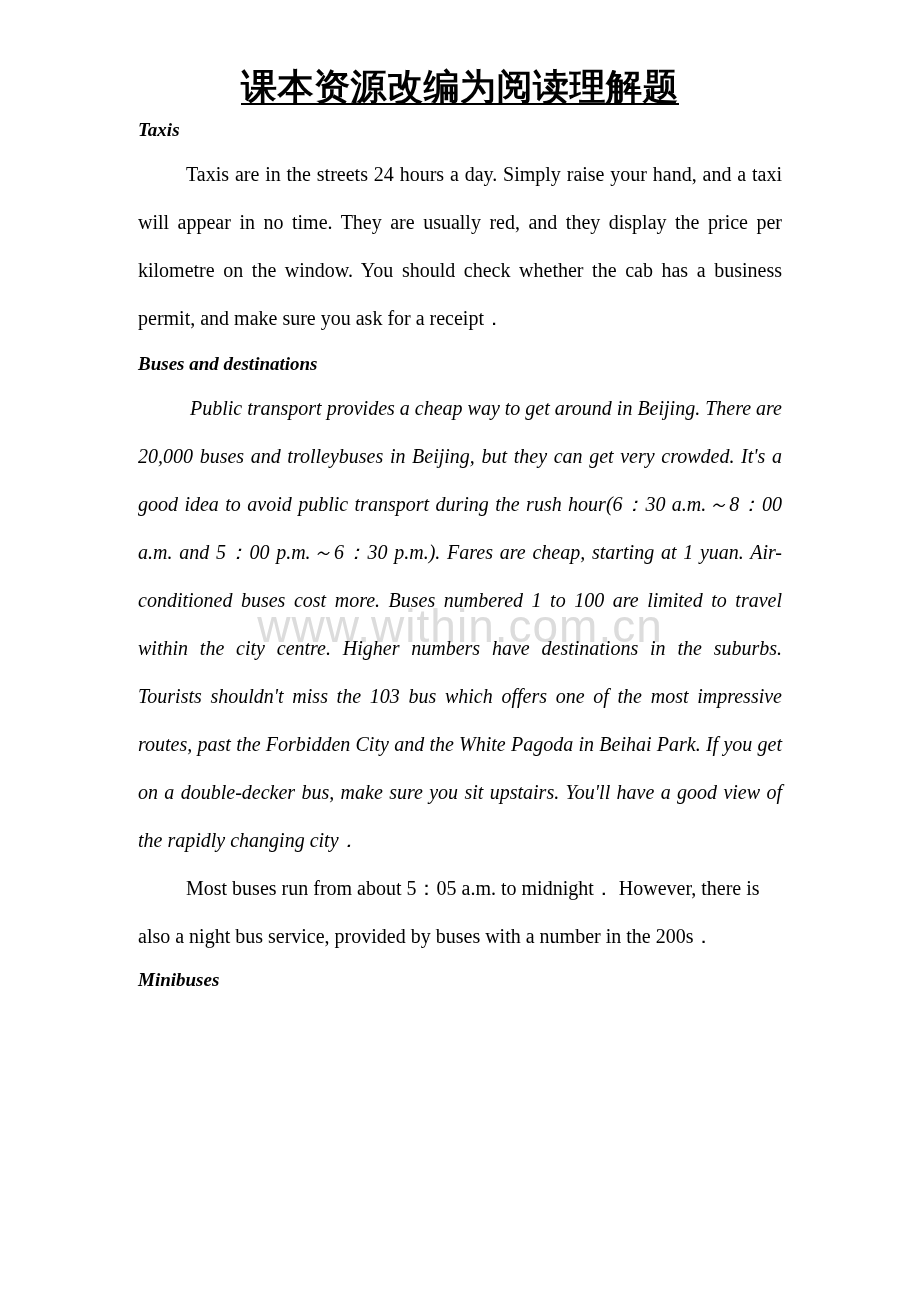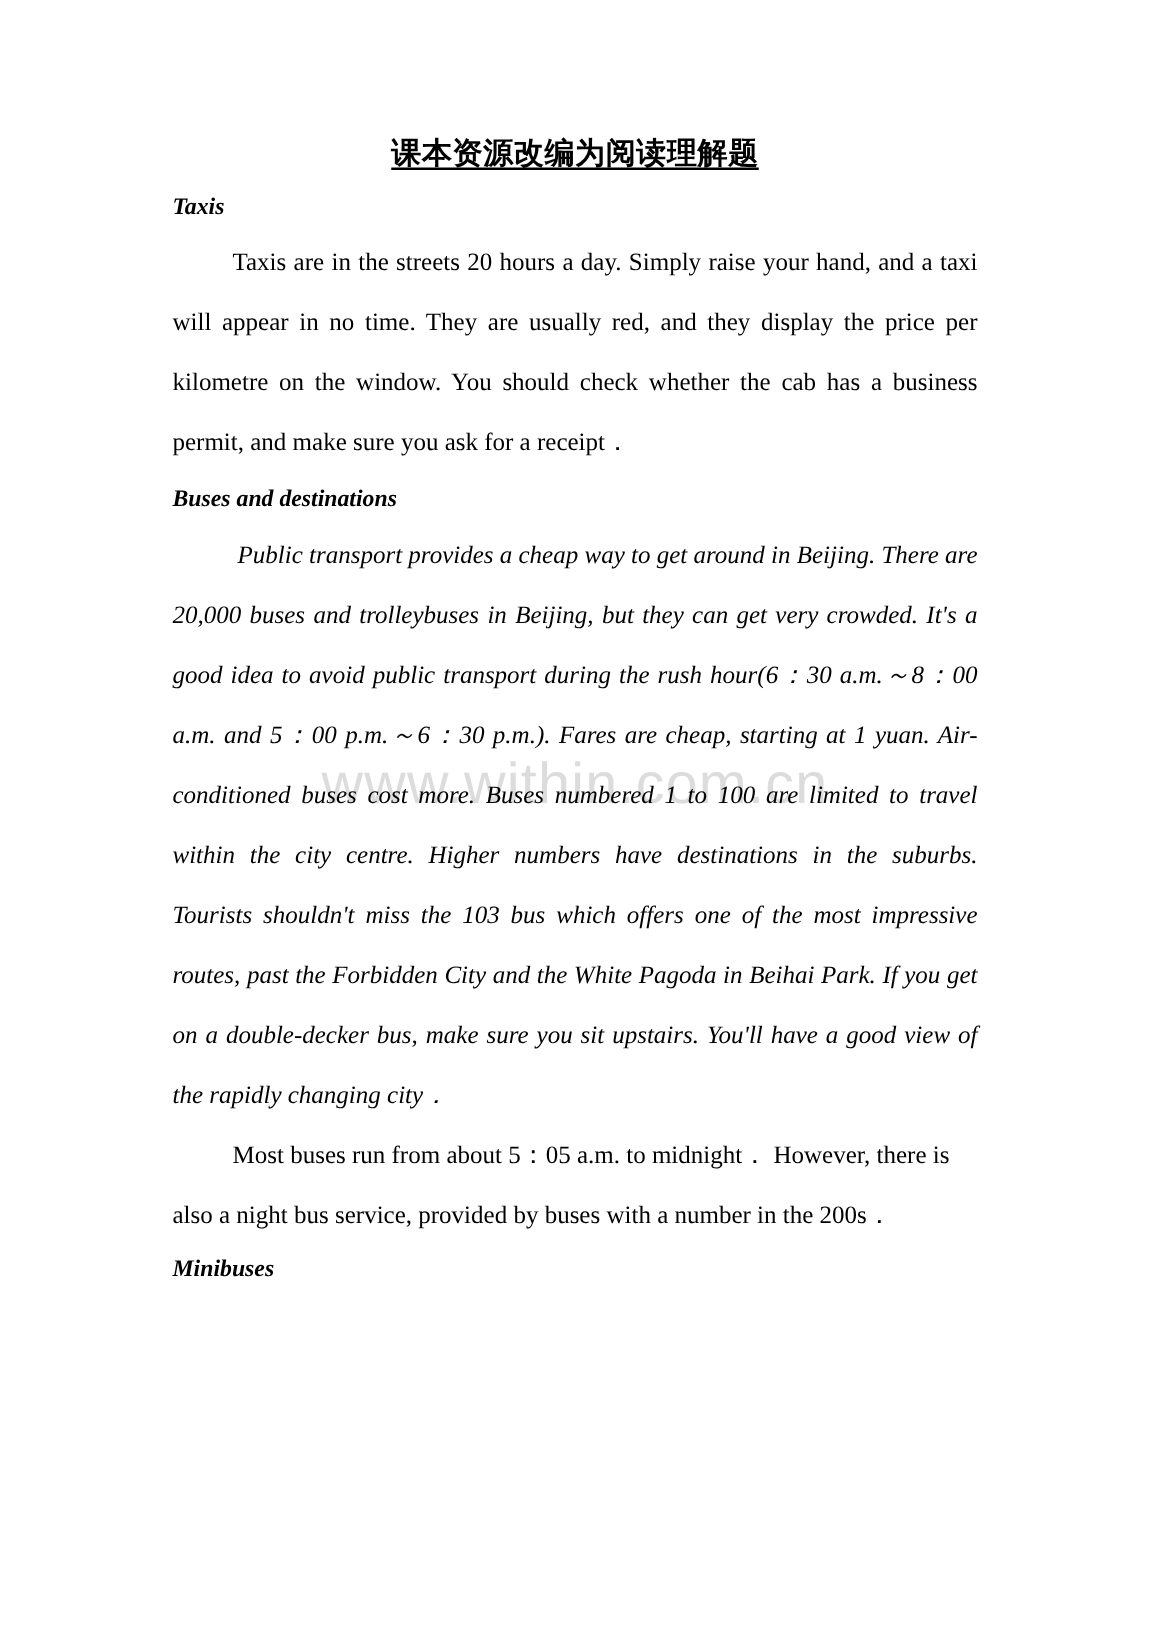--- a/index.html
+++ b/index.html
@@ -45,23 +45,23 @@
     color: #dcdcdc;
     white-space: nowrap;
     pointer-events: none;
     user-select: none;
     z-index: 0;
   }
 
   
   .doc-title {
     margin: 0;
-    padding-top: 100px;
+    padding-top: 64px;
     text-align: center;
-    font-size: 24px;
+    font-size: 36px;
     line-height: 46px;
     font-weight: bold;
     letter-spacing: 0.5px;
     position: relative;
     z-index: 2;
   }
   .doc-title .u {
     text-decoration: underline;
     text-underline-offset: 4px;
     text-decoration-thickness: 2px;
@@ -110,21 +110,21 @@
 <div class="page">
 
   <div class="watermark">www.within.com.cn</div>
 
   <div class="content">
 
     <h1 class="doc-title"><span class="u">课本资源改编为阅读理解题</span></h1>
 
     <h2 class="section-heading"><span class="u">Taxis</span></h2>
 
-    <p class="para">Taxis are in the streets 20 hours a day. Simply raise your hand, and a taxi will appear in no time. They are usually red, and they display the price per kilometre on the window. You should check whether the cab has a business permit, and make sure you ask for a receipt．</p>
+    <p class="para">Taxis are in the streets 24 hours a day. Simply raise your hand, and a taxi will appear in no time. They are usually red, and they display the price per kilometre on the window. You should check whether the cab has a business permit, and make sure you ask for a receipt．</p>
 
     <div class="spacer-xs"></div>
 
     <h2 class="section-heading"><span class="u">Buses and destinations</span></h2>
 
     <p class="para tight-indent">Public transport provides a cheap way to get around in Beijing. There are 20,000 buses and trolleybuses in Beijing, but they can get very crowded. It's a good idea to avoid public transport during the rush hour(6：30 a.m.～8：00 a.m. and 5：00 p.m.～6：30 p.m.). Fares are cheap, starting at 1 yuan. Air-conditioned buses cost more. Buses numbered 1 to 100 are limited to travel within the city centre. Higher numbers have destinations in the suburbs. Tourists shouldn't miss the 103 bus which offers one of the most impressive routes, past the Forbidden City and the White Pagoda in Beihai Park. If you get on a double-decker bus, make sure you sit upstairs. You'll have a good view of the rapidly changing city．</p>
 
     <p class="para no-justify">Most buses run from about 5：05 a.m. to midnight．  However, there is also a night bus service, provided by buses with a number in the 200s．</p>
 
     <h2 class="section-heading"><span class="u">Minibuses</span></h2>

